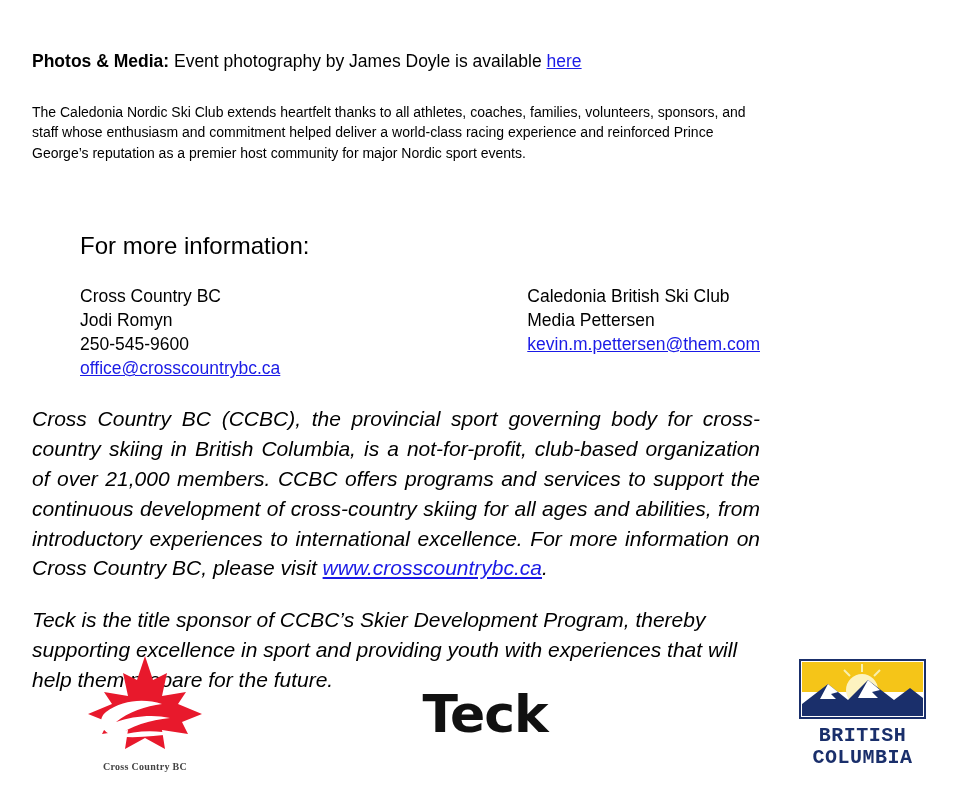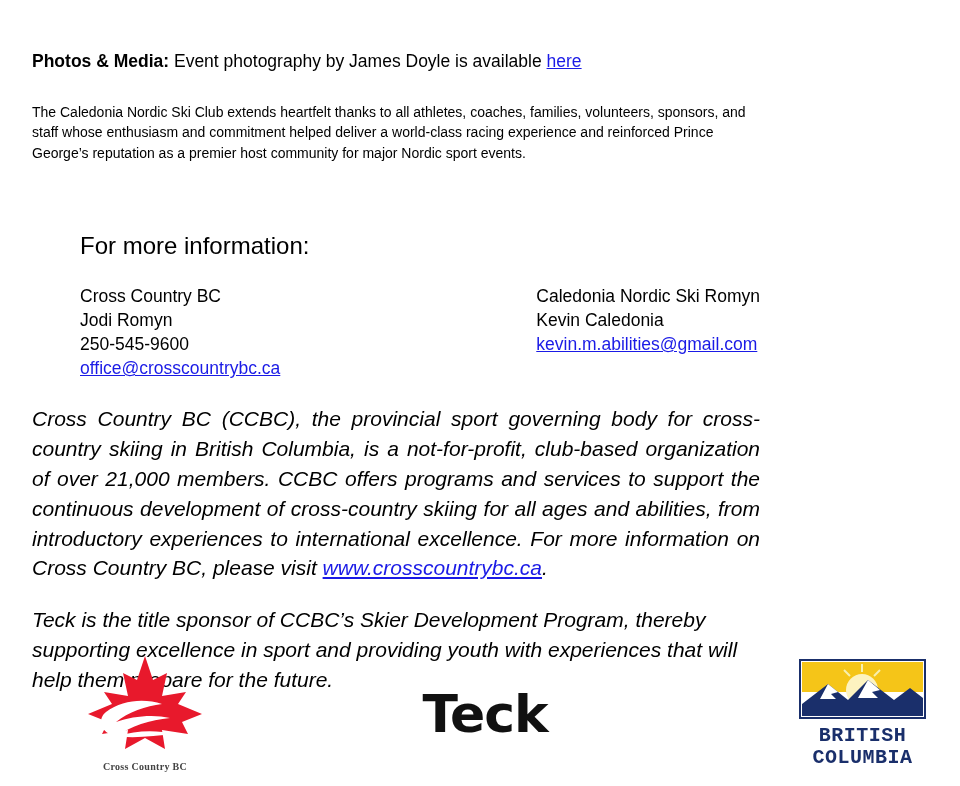--- a/index.html
+++ b/index.html
@@ -152,23 +152,23 @@
   <div class="more-info">For more information:</div>
 
   <div class="contacts">
     <div class="contact-col left">
       <div class="row">Cross Country BC</div>
       <div class="row">Jodi Romyn</div>
       <div class="row">250-545-9600</div>
       <div class="row"><a href="#" class="link">office@crosscountrybc.ca</a></div>
     </div>
     <div class="contact-col right">
-      <div class="row">Caledonia Nordic Ski Romyn</div>
-      <div class="row">Kevin Caledonia</div>
-      <div class="row"><a href="#" class="link">kevin.m.abilities@gmail.com</a></div>
+      <div class="row">Caledonia British Ski Club</div>
+      <div class="row">Media Pettersen</div>
+      <div class="row"><a href="#" class="link">kevin.m.pettersen@them.com</a></div>
     </div>
   </div>
 
   <p class="italic-block">
     <span>Cross Country BC (CCBC), the provincial sport governing body for cross-country skiing in British Columbia, is a not-for-profit, club-based organization of over 21,000 members. CCBC offers programs and services to support the continuous development of cross-country skiing for all ages and abilities, from introductory experiences to international excellence. For more information on Cross Country BC, please visit </span><a href="#" class="link">www.crosscountrybc.ca</a><span>.</span>
   </p>
 
   <p class="italic-block second">Teck is the title sponsor of CCBC’s Skier Development Program, thereby supporting excellence in sport and providing youth with experiences that will help them prepare for the future.</p>
 
   <div class="logos">

